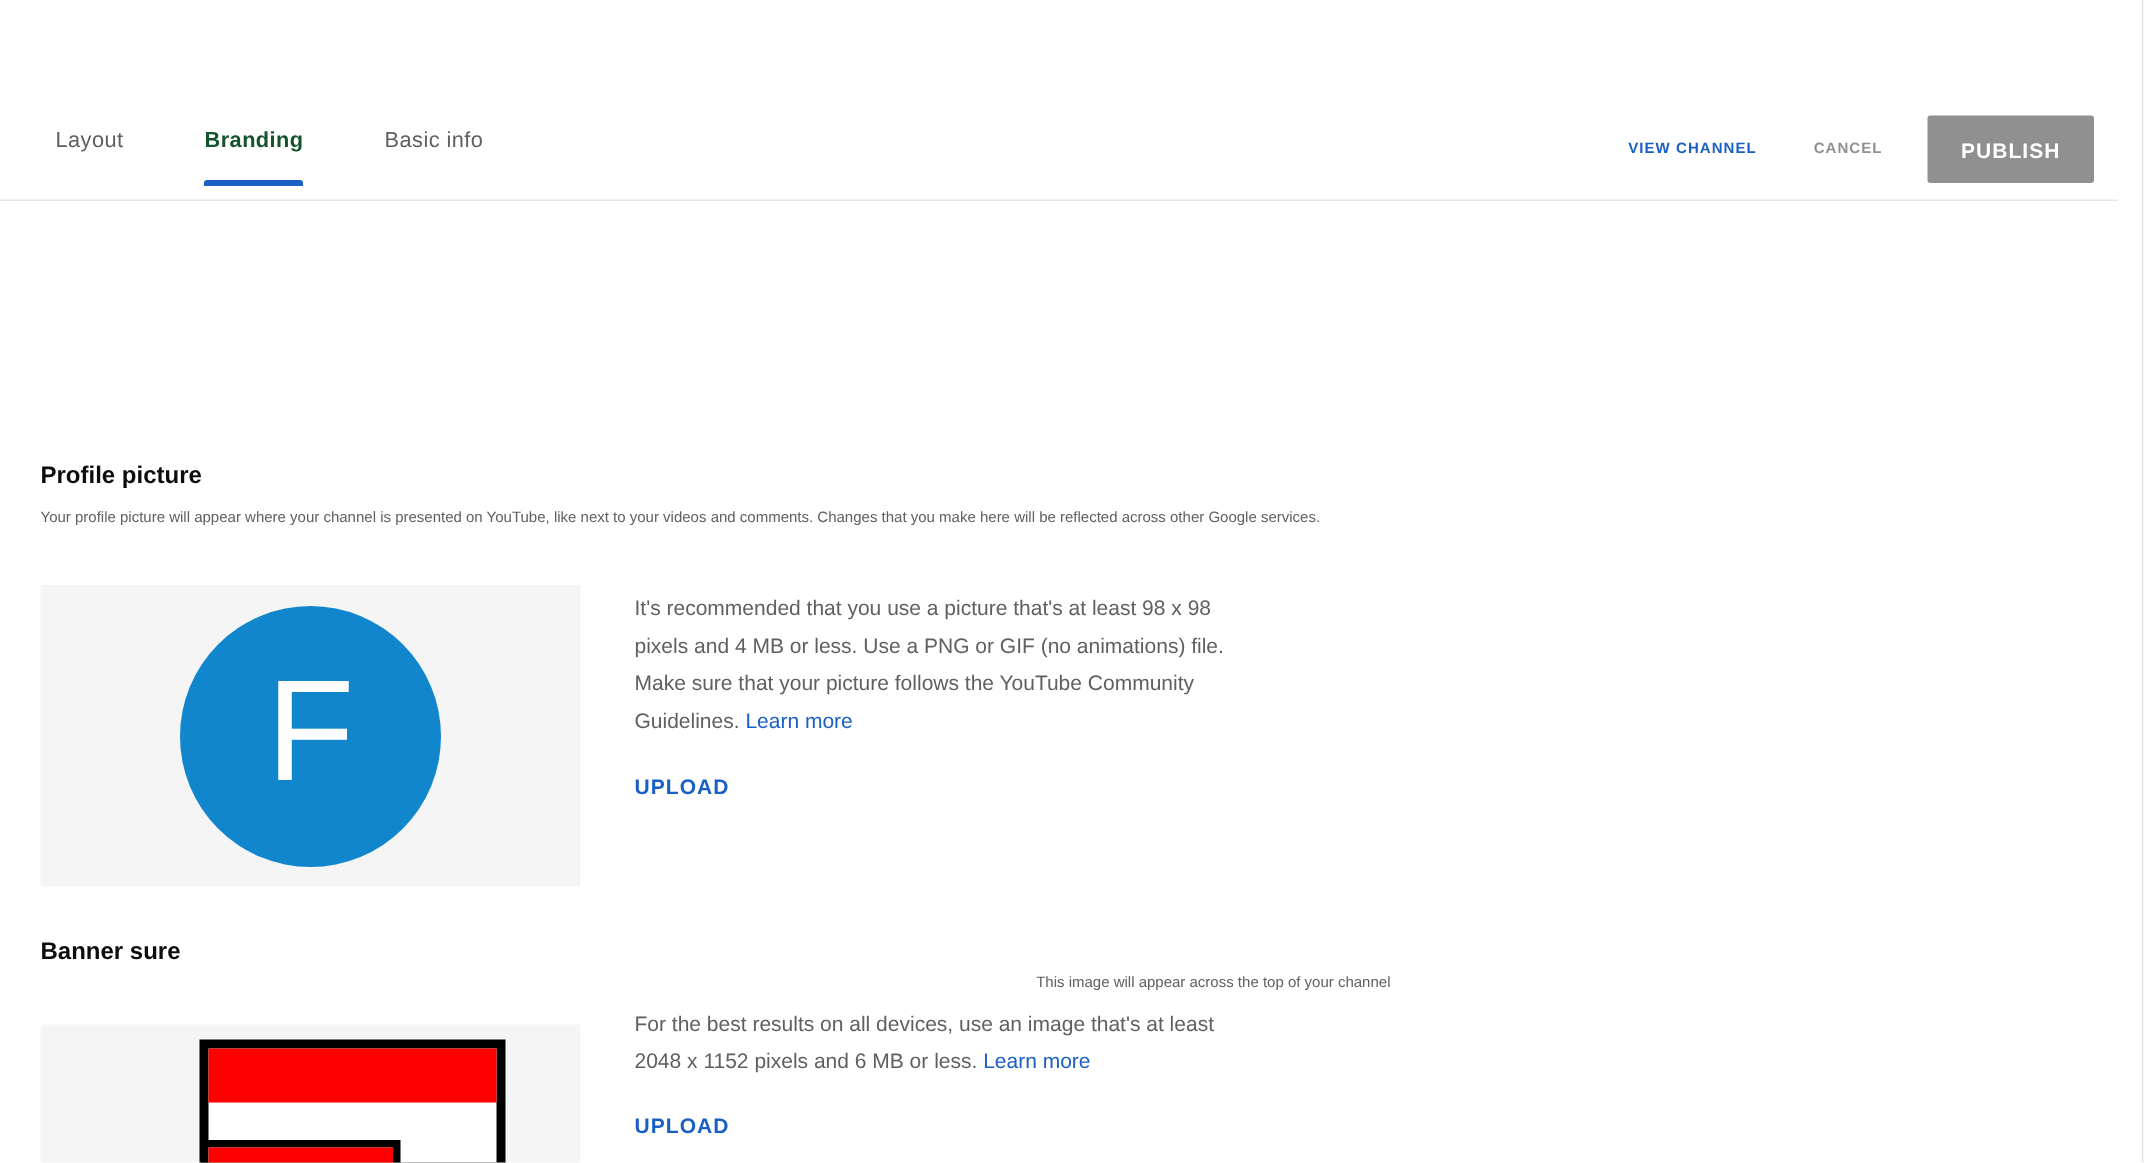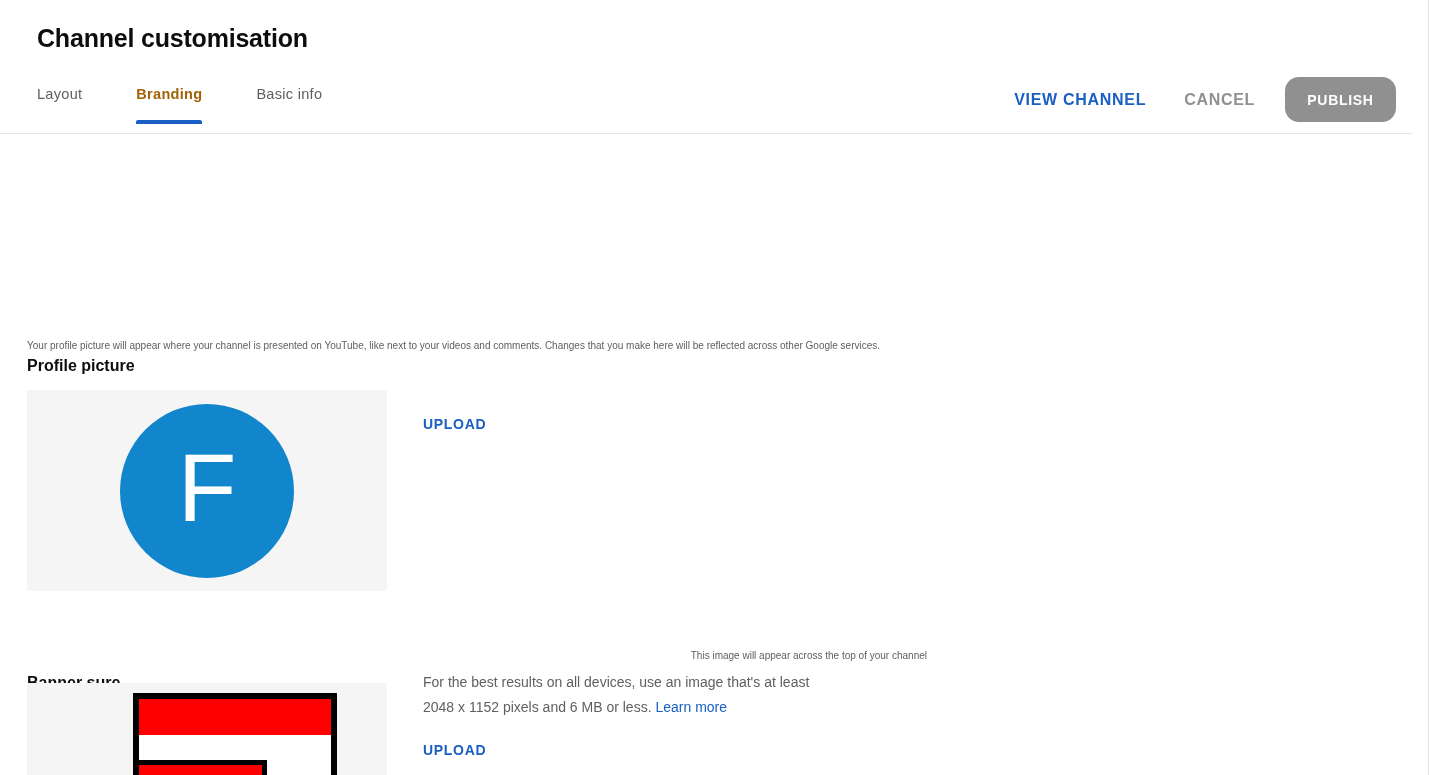--- a/index.html
+++ b/index.html
@@ -56,21 +56,21 @@
     margin-right: 54px;
     cursor: pointer;
     white-space: nowrap;
     background: none;
     border: none;
     font-family: "Liberation Sans", sans-serif;
   }
   .tab:last-child { margin-right: 0; }
 
   .tab.active {
-    color: #a16207;
+    color: #14532d;
     font-weight: bold;
   }
 
   .tab.active::after {
     content: "";
     position: absolute;
     left: 0;
     right: 0;
     bottom: 0px;
     height: 4px;
@@ -84,63 +84,62 @@
     right: 16px;
     top: 77px;
     display: flex;
     align-items: center;
   }
 
   .btn-text {
     background: none;
     border: none;
     font-family: "Liberation Sans", sans-serif;
-    font-size: 16px;
+    font-size: 10px;
     font-weight: bold;
     letter-spacing: 0.7px;
     cursor: pointer;
     padding: 10px 12px;
     white-space: nowrap;
   }
 
   .btn-view-channel { color: #1a5fc4; margin-right: 14px; }
   .btn-cancel { color: #909090; margin-right: 18px; }
 
   .btn-publish {
     background: #909090;
     color: #ffffff;
     border: none;
     font-family: "Liberation Sans", sans-serif;
     font-size: 14px;
     font-weight: bold;
     letter-spacing: 0.7px;
     padding: 0 22px;
     height: 45px;
-    border-radius: 14px;
+    border-radius: 2px;
     cursor: default;
     white-space: nowrap;
     min-width: 111px;
   }
 
   
   .content {
     position: relative;
     padding: 0;
   }
 
   .section { position: relative; }
 
   .section-title {
     position: absolute;
     left: 27px;
     font-size: 16px;
     font-weight: bold;
     color: #0d0d0d;
     white-space: nowrap;
-    margin-top: 48px;
   }
 
   .section-desc {
     position: absolute;
     left: 27px;
     font-size: 10px;
     line-height: 24.5px;
     color: #606060;
   }
 
@@ -228,21 +227,20 @@
     background: #e0e0e0;
   }
 </style>
 </head>
 <body>
 
 <div id="app">
 
   <div class="header">
 
-    <div class="page-title">Channel customisation</div>
 
     <div class="tabs">
       <button class="tab">Layout</button>
       <button class="tab active">Branding</button>
       <button class="tab">Basic info</button>
     </div>
 
     <div class="header-actions">
       <button class="btn-text btn-view-channel">VIEW CHANNEL</button>
       <button class="btn-text btn-cancel">CANCEL</button>
@@ -258,20 +256,24 @@
 
       <div class="section-desc" style="top:200px; width:1090px;">Your profile picture will appear where your channel is presented on YouTube, like next to your videos and comments. Changes that you make here will be reflected across other Google services.</div>
 
       <div class="preview-box" style="left:27px; top:256px; width:360px; height:201px;">
         <div class="avatar">
           <span class="avatar-letter">F</span>
         </div>
       </div>
 
       <div class="info-col" style="left:423px; top:259px; width:420px;">
+        <p class="info-text">
+          <span>It's recommended that you use a picture that's at least 98 x 98 pixels and 4 MB or less. Use a PNG or GIF (no animations) file. Make sure that your picture follows the YouTube Community Guidelines.</span>
+          <span class="link">Learn more</span>
+        </p>
         <button class="upload-link" style="margin-top:23px;">UPLOAD</button>
       </div>
     </div>
 
     <div class="section">
 
       <div class="section-title" style="top:492px;">Banner sure</div>
 
       <div class="section-desc" style="top:510px; width:900px;text-align:right;">This image will appear across the top of your channel</div>
 

